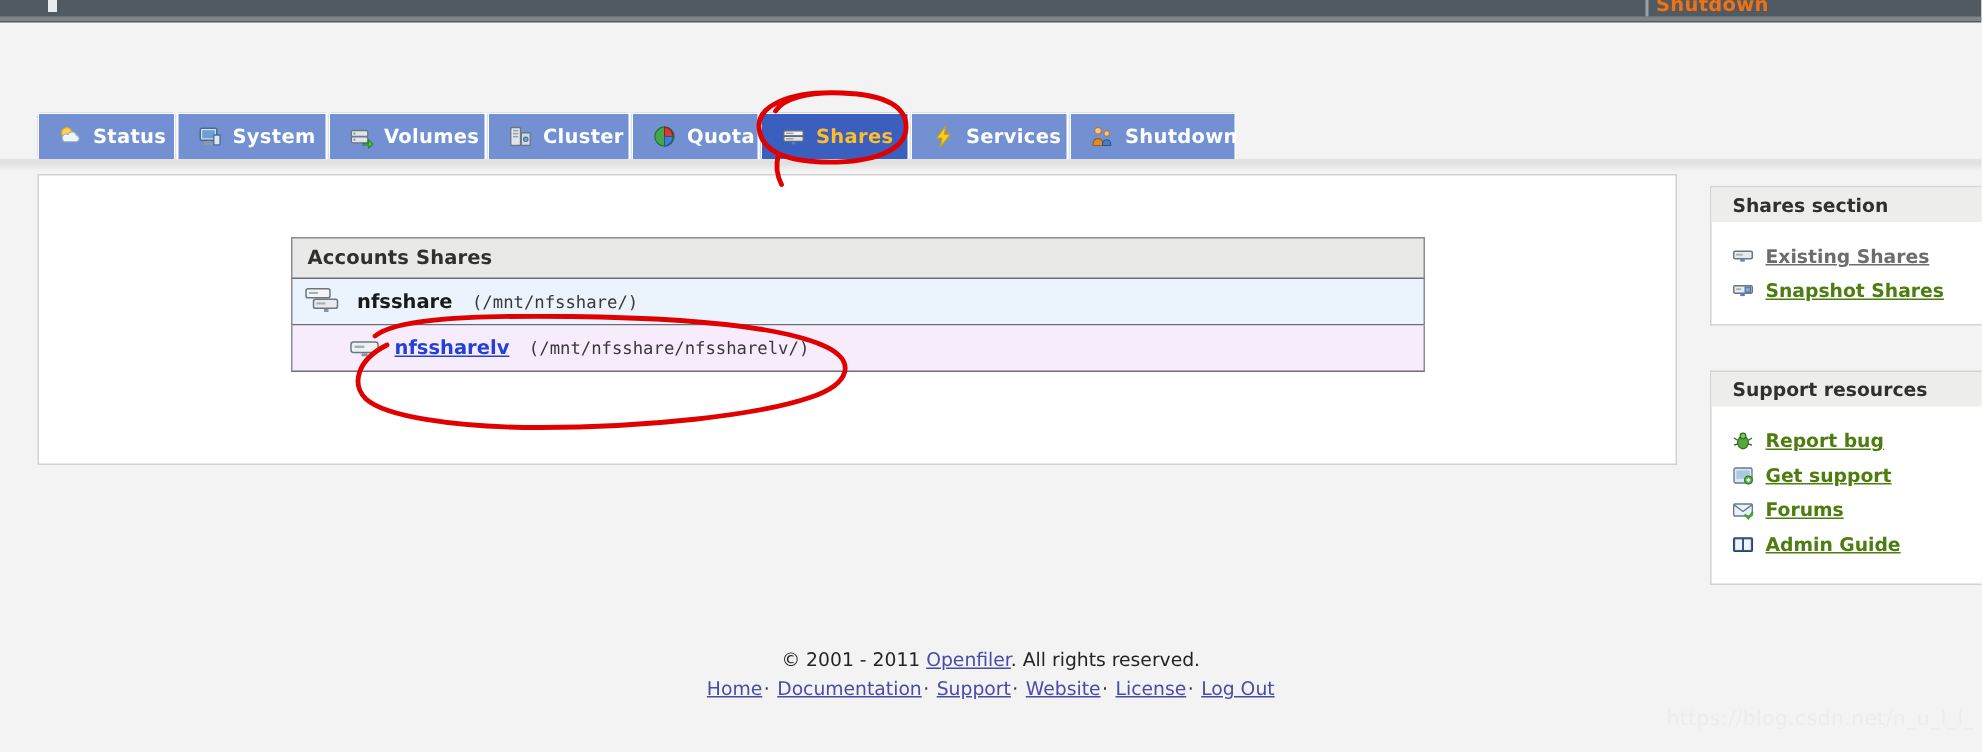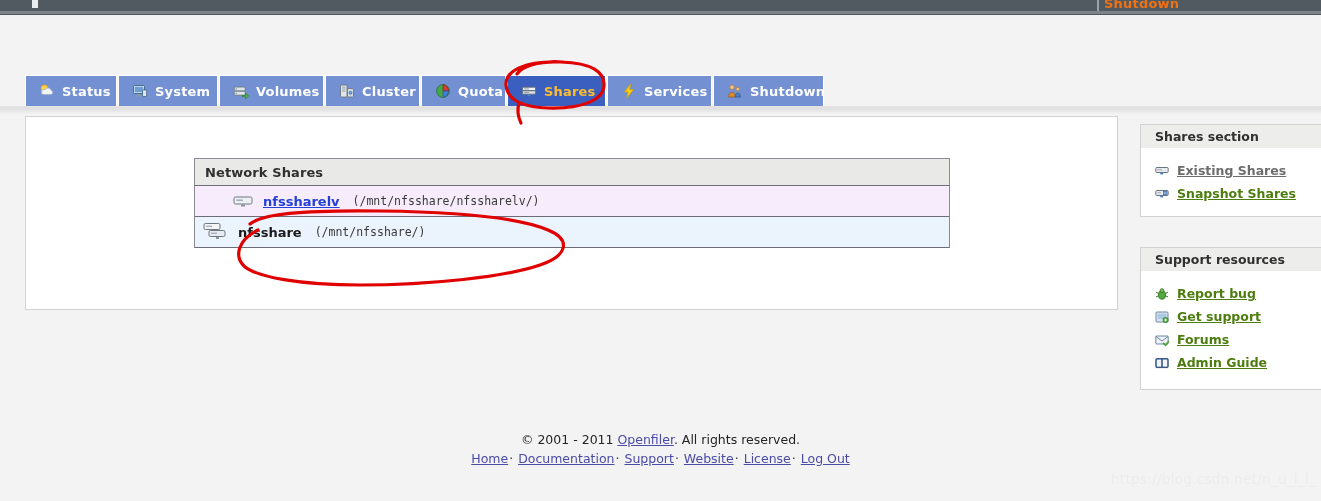--- a/index.html
+++ b/index.html
@@ -337,44 +337,44 @@
   </div>
 
 </div>
 <div class="tabstrip-base"></div>
 <div class="tabstrip-shadow"></div>
 
 <div class="content-panel">
 
   <div class="shares-table">
 
-    <div class="table-title">Network Shares</div>
-
-    <div class="share-row level-1">
-      <svg width="21" height="16" class="disk-icon" viewBox="0 0 21 16">
-        <rect x="1" y="4" width="18" height="7" rx="1.6" fill="#eef1f4" stroke="#6d7780" stroke-width="1"></rect>
-        <rect x="3.4" y="6.4" width="6.5" height="1.6" fill="#a5afb9"></rect>
-        <rect x="8" y="11.5" width="4" height="2" fill="#8a949e"></rect>
-      </svg>
-      <span class="share-name link">nfssharelv</span>
-      <span class="share-path">(/mnt/nfsshare/nfssharelv/)</span>
-    </div>
+    <div class="table-title">Accounts Shares</div>
 
     <div class="share-row level-0">
       <svg width="26" height="20" class="disk-icon" viewBox="0 0 26 20">
         <rect x="1" y="1.5" width="16" height="6" rx="1.4" fill="#f3f5f7" stroke="#6d7780" stroke-width="1"></rect>
         <rect x="3" y="3.6" width="6" height="1.4" fill="#a5afb9"></rect>
         <rect x="6" y="8.5" width="16" height="6" rx="1.4" fill="#e7eaee" stroke="#6d7780" stroke-width="1"></rect>
         <rect x="8" y="10.6" width="6" height="1.4" fill="#a5afb9"></rect>
         <rect x="13" y="15" width="3" height="2" fill="#8a949e"></rect>
       </svg>
       <span class="share-name">nfsshare</span>
       <span class="share-path">(/mnt/nfsshare/)</span>
     </div>
 
+    <div class="share-row level-1">
+      <svg width="21" height="16" class="disk-icon" viewBox="0 0 21 16">
+        <rect x="1" y="4" width="18" height="7" rx="1.6" fill="#eef1f4" stroke="#6d7780" stroke-width="1"></rect>
+        <rect x="3.4" y="6.4" width="6.5" height="1.6" fill="#a5afb9"></rect>
+        <rect x="8" y="11.5" width="4" height="2" fill="#8a949e"></rect>
+      </svg>
+      <span class="share-name link">nfssharelv</span>
+      <span class="share-path">(/mnt/nfsshare/nfssharelv/)</span>
+    </div>
+
   </div>
 </div>
 
 <div class="side-panel" id="side-shares">
   <div class="side-head">Shares section</div>
   <div class="side-list">
 
     <div class="side-item current">
       <svg class="side-icon" viewBox="0 0 14 14">
         <rect x="0.8" y="3.5" width="12.4" height="5" rx="1" fill="#e8ebee" stroke="#6b757e" stroke-width="1"></rect>

